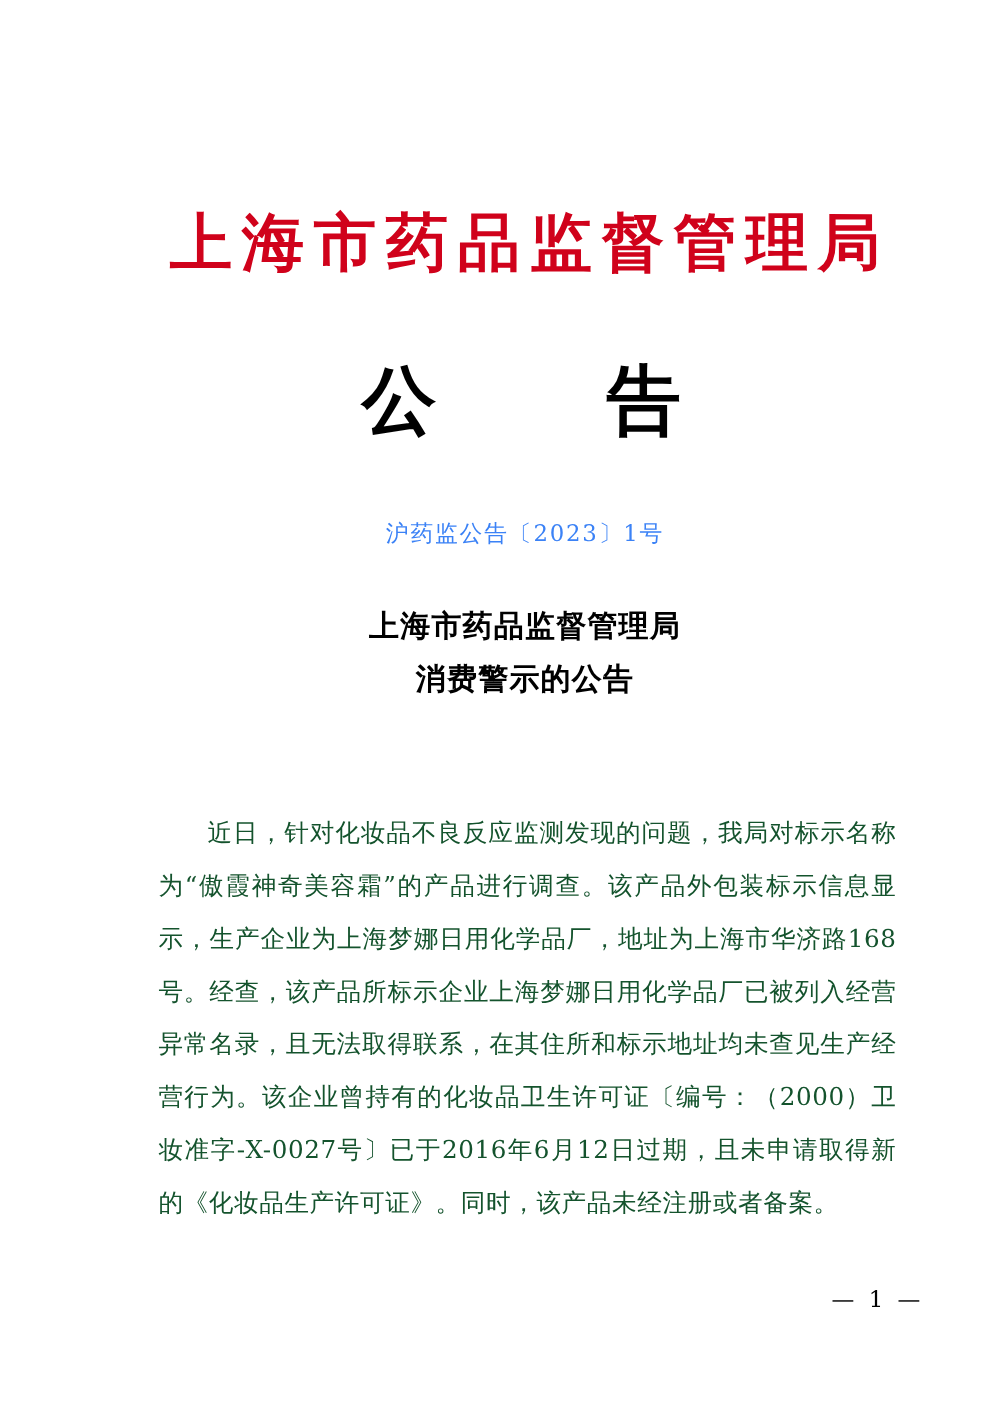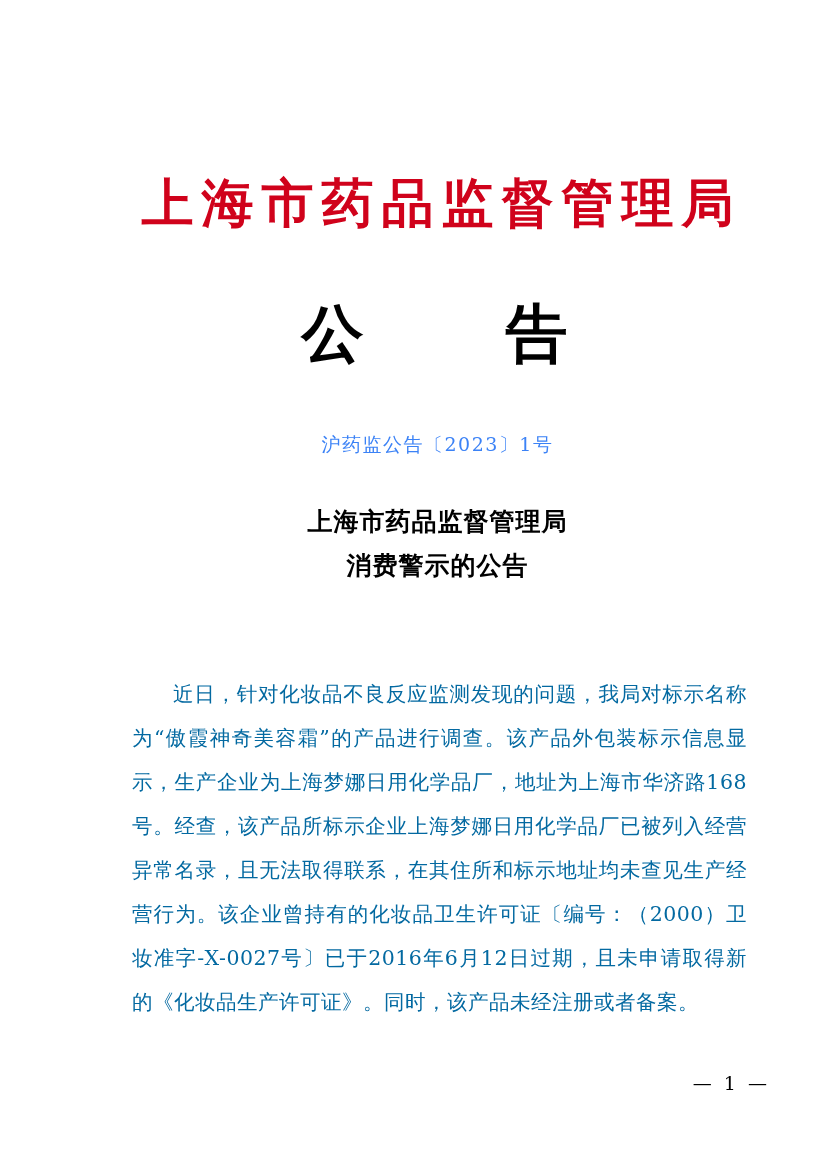--- a/index.html
+++ b/index.html
@@ -88,21 +88,21 @@
   .body-text {
     position: absolute;
     top: 672px;
     left: 105px;
     width: 615px;
     font-size: 20.5px;
     line-height: 44px;
     text-align: justify;
     text-justify: inter-ideograph;
     letter-spacing: 0.5px;
-    color: #0369a1;
+    color: #14532d;
   }
   .body-text p {
     margin: 0;
     text-indent: 2em;
   }
 
   
   .page-number {
     position: absolute;
     bottom: 78px;

